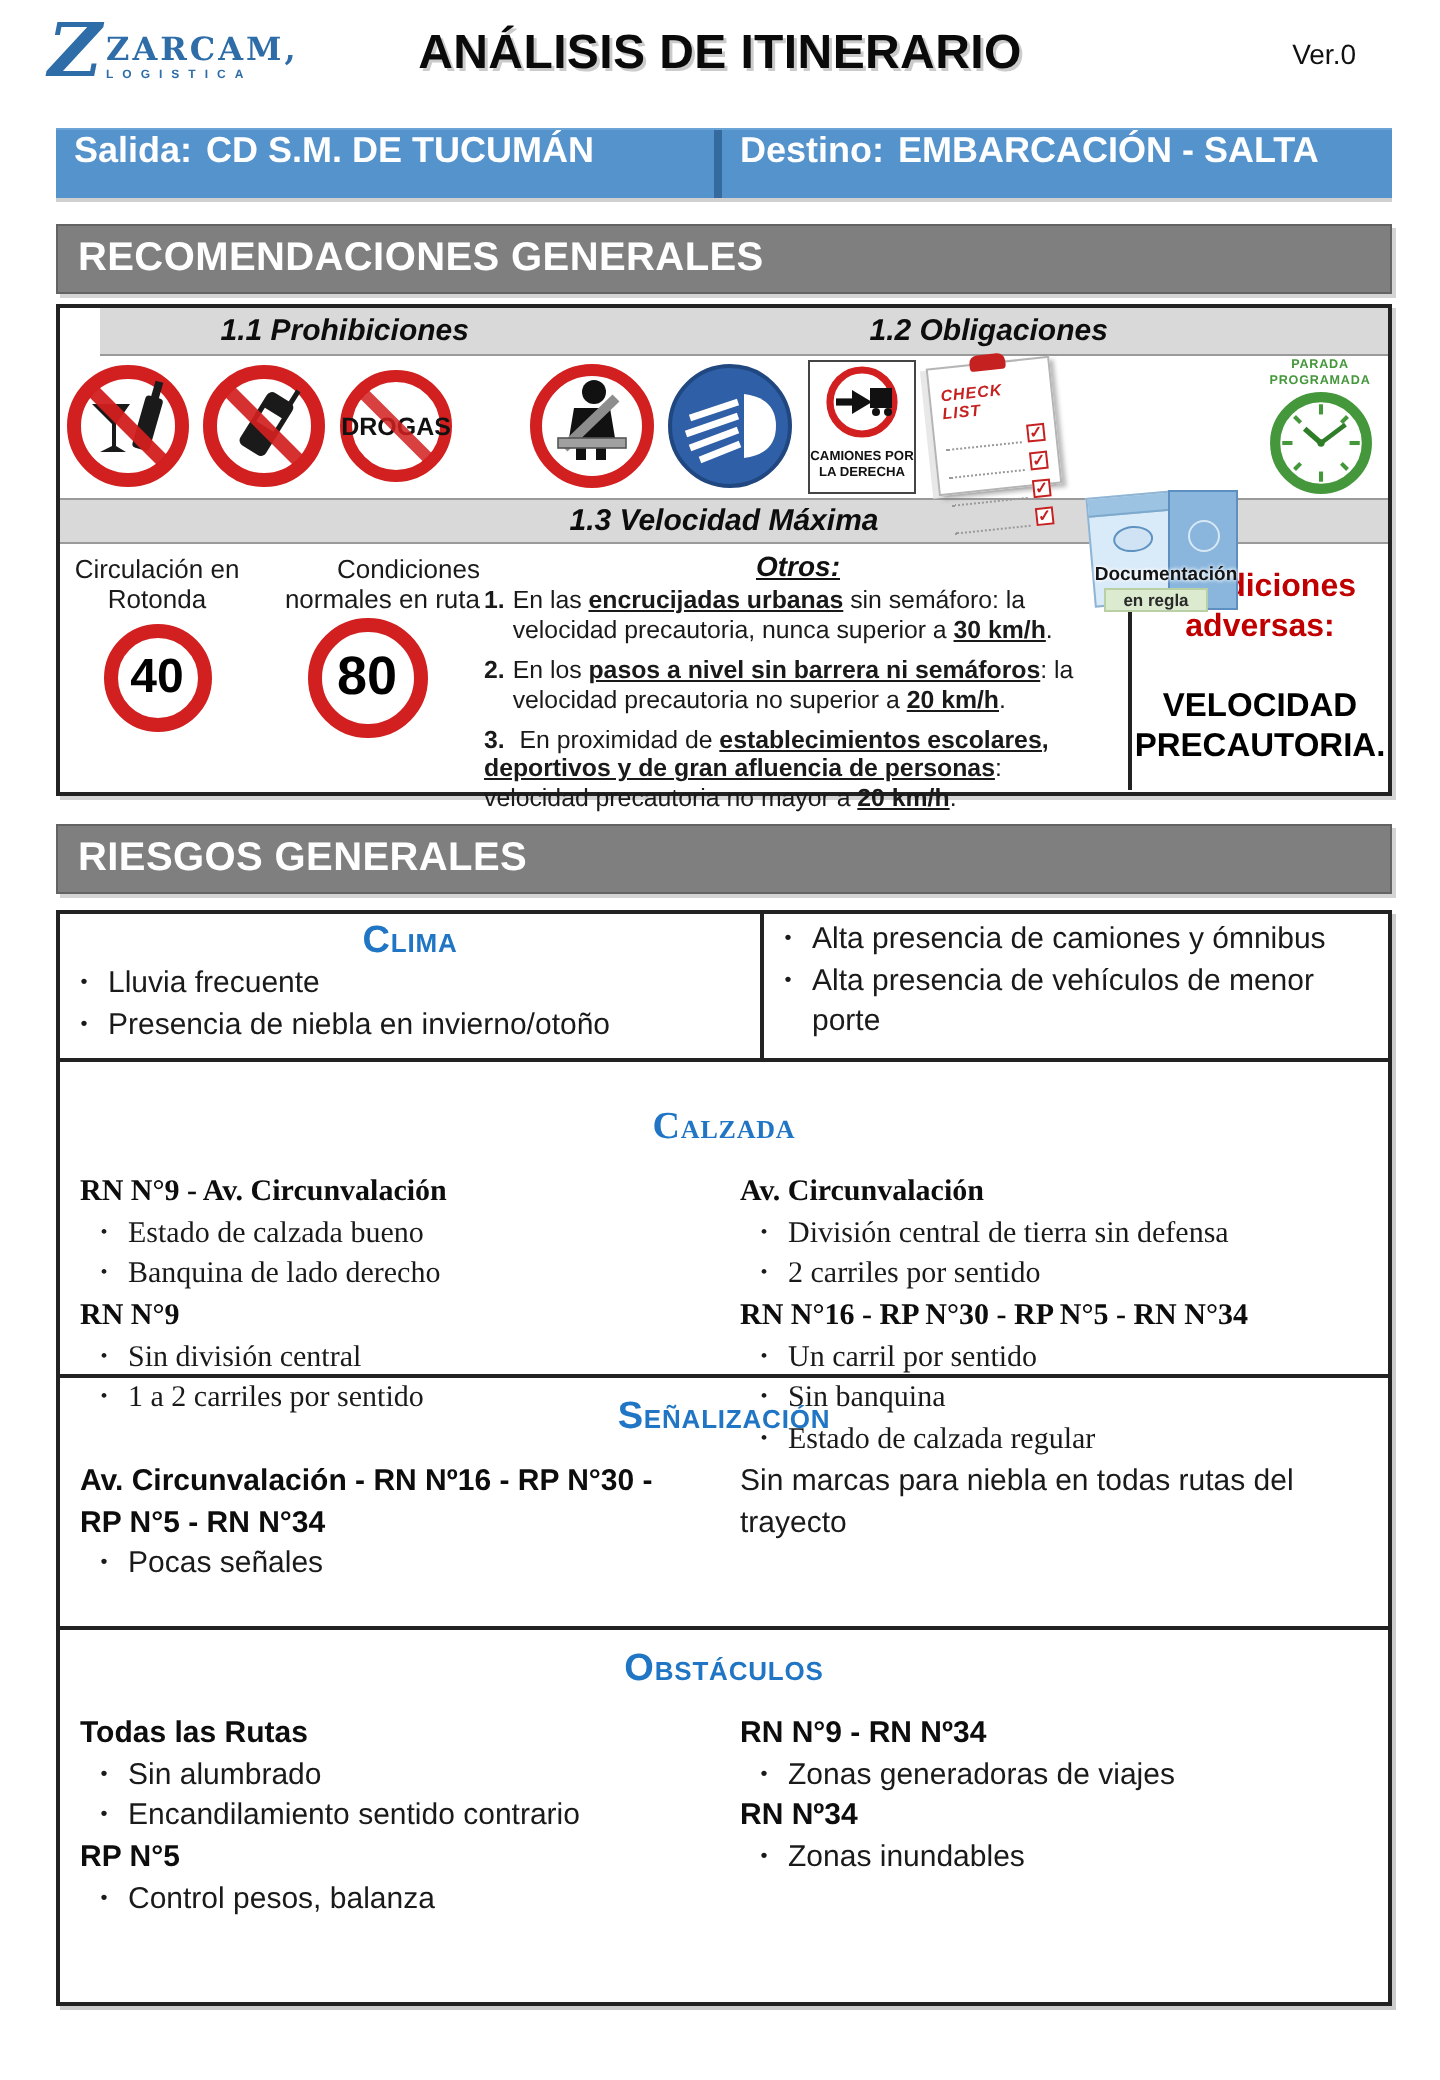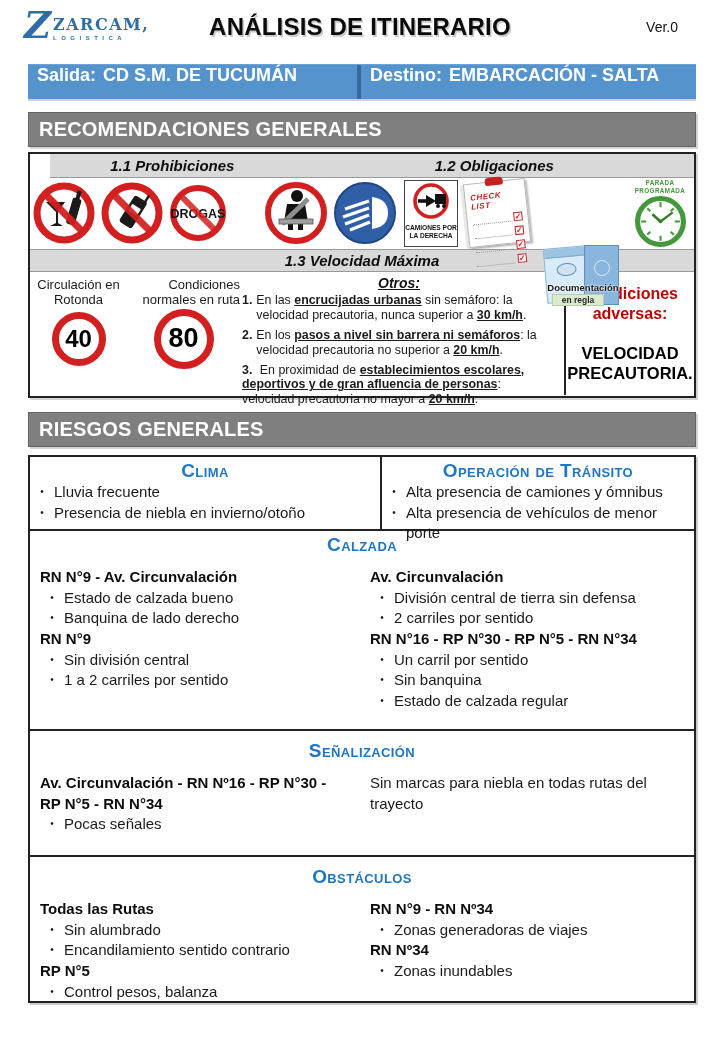--- a/index.html
+++ b/index.html
@@ -98,21 +98,21 @@
   .riesgos-table { position:absolute; left:28px; top:455px; width:668px; height:548px; border:2px solid #222;
                    background:#fff; box-shadow:2px 2px 0 rgba(170,170,170,0.6); }
   .rt-row1 { display:flex; height:74px; border-bottom:2px solid #222; }
   .cell-clima { width:352px; border-right:2px solid #222; padding-top:3px; }
   .cell-oper { flex:1; padding-top:3px; }
   .blue-title { text-align:center; color:#2076c4; font-weight:700; font-size:19px;
                 font-variant:small-caps; letter-spacing:0.4px; line-height:1.15; }
   .li { display:flex; font-size:15px; line-height:1.38; color:#1a1a1a; }
   .blt { width:24px; min-width:24px; text-align:center; font-size:10px; padding-top:3px; }
   .li-text { flex:1; padding-right:4px; }
-  .rt-row2 { height:200px; border-bottom:2px solid #222; padding-top:3px; }
+  .rt-row2 { height:158px; border-bottom:2px solid #222; padding-top:22px;font-family:Liberation Serif, serif; }
   .rt-row3 { height:126px; border-bottom:2px solid #222; padding-top:9px; }
   .rt-row4 { height:148px; padding-top:9px; }
   .twocol { display:flex; margin-top:11px; }
   .colL { width:334px; padding-left:10px; }
   .colR { flex:1; padding-left:6px; padding-right:8px; }
   .grp-head { font-weight:700; font-size:15px; line-height:1.38; color:#0d0d0d; }
   .plain-note { font-size:15px; line-height:1.38; color:#1a1a1a; max-width:300px; }
   .senal-head { max-width:310px; }
 </style>
 </head>
@@ -306,21 +306,20 @@
         <div class="li">
             <span class="blt">•</span>
             <span class="li-text">Lluvia frecuente</span>
           </div>
         <div class="li">
             <span class="blt">•</span>
             <span class="li-text">Presencia de niebla en invierno/otoño</span>
           </div>
       </div>
       <div class="cell-oper">
-        <div class="blue-title">Operación de Tránsito</div>
         <div class="li">
             <span class="blt">•</span>
             <span class="li-text">Alta presencia de camiones y ómnibus</span>
           </div>
         <div class="li">
             <span class="blt">•</span>
             <span class="li-text">Alta presencia de vehículos de menor porte</span>
           </div>
       </div>
     </div>

